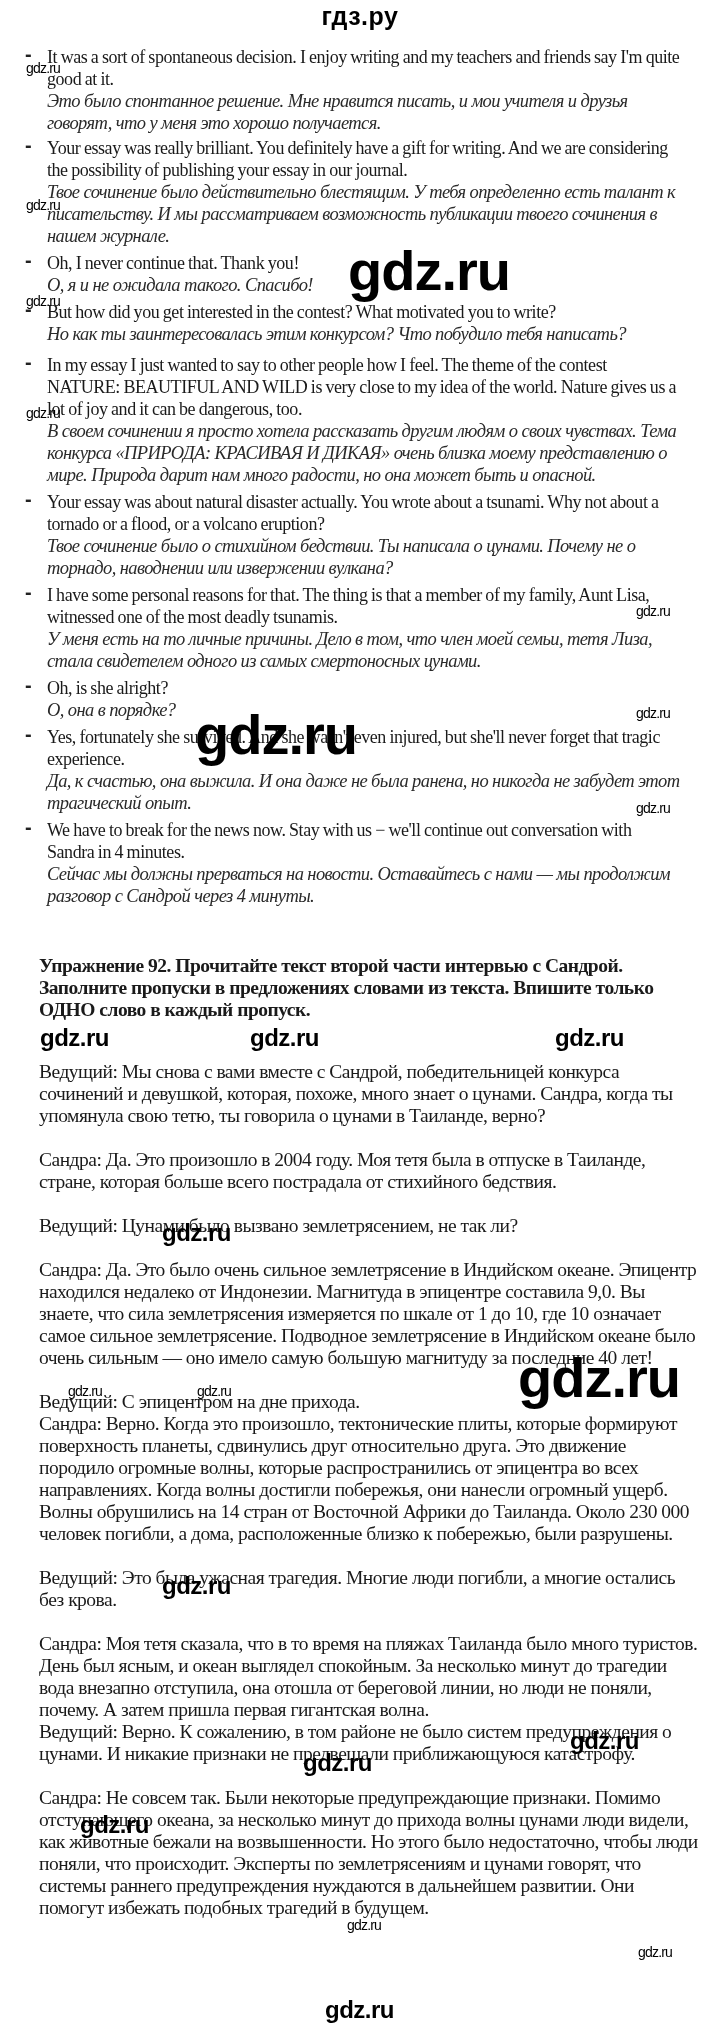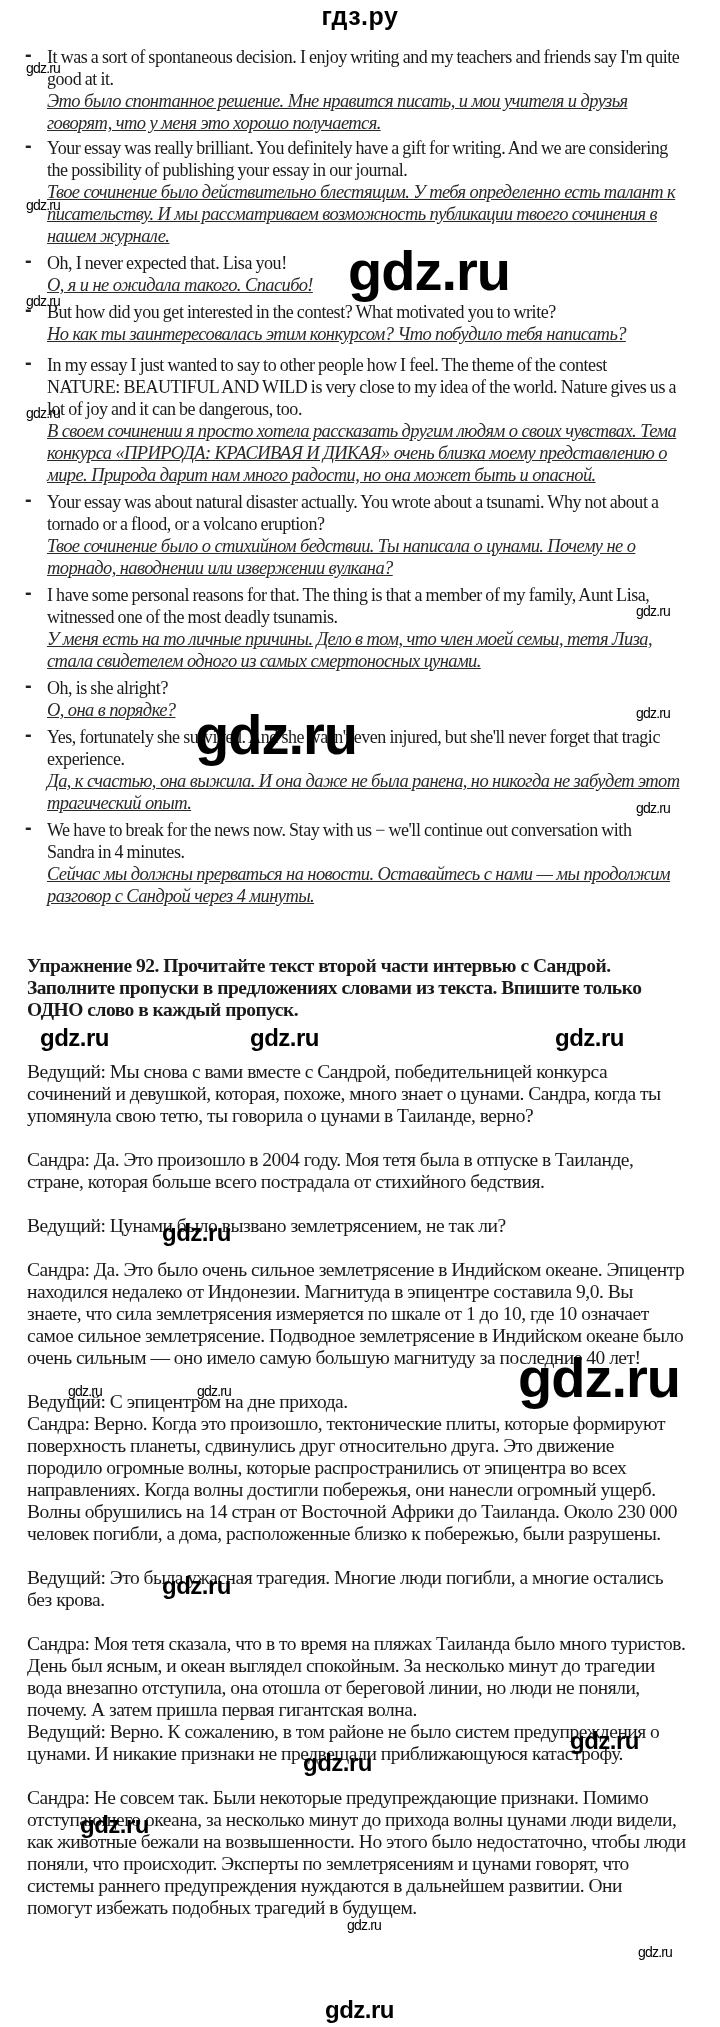--- a/index.html
+++ b/index.html
@@ -4,22 +4,22 @@
 <style>
   html, body { margin: 0; padding: 0; background: #ffffff; }
   body { width: 720px; height: 2027px; position: relative; overflow: hidden;
          font-family: "Liberation Serif", serif; color: #1a1a1a; }
   .site-title { position: absolute; top: 2px; left: 0; width: 720px; text-align: center;
                 font-family: "Liberation Sans", sans-serif; font-weight: bold; font-size: 25px; color: #000; letter-spacing: 0.5px; }
   .dialog { position: absolute; left: 0; top: 46px; width: 720px; }
   .turn { position: relative; padding-left: 47px; padding-right: 40px; margin-bottom: 5px; }
   .dash { position: absolute; left: 25px; top: -3px; font-family: "Liberation Sans", sans-serif; font-size: 20px; font-weight: bold; color:#222; }
   .en { font-size: 18px; line-height: 22px; letter-spacing: -0.45px; word-spacing: -0.5px; }
-  .ru { font-size: 18.5px; line-height: 22px; font-style: italic; letter-spacing: -0.6px; color: #2a2a2a; text-decoration: underline; }
-  .exercise { position: absolute; left: 27px; top: 955px; width: 660px; }
+  .ru { font-size: 18.5px; line-height: 22px; font-style: italic; letter-spacing: -0.6px; color: #2a2a2a; }
+  .exercise { position: absolute; left: 39px; top: 955px; width: 660px; }
   .ex-title { font-weight: bold; font-size: 19.5px; line-height: 22px; letter-spacing: -0.5px; margin: 0 0 40px 0; }
   .para { font-size: 19.5px; line-height: 22px; letter-spacing: -0.5px; margin: 0; }
   .wm { position: absolute; font-family: Liberation Sans, sans-serif; color: #000; white-space: nowrap; }
   .wm-sm { font-size: 14px; letter-spacing: -0.8px; }
   .wm-md { font-size: 24px; font-weight: bold; letter-spacing: -0.5px; }
   .wm-lg { font-size: 56px; font-weight: bold; letter-spacing: -1px; }
 </style>
 </head>
 <body>
 
@@ -31,21 +31,21 @@
     <div class="en">It was a sort of spontaneous decision. I enjoy writing and my teachers and friends say I'm quite good at it.</div>
     <div class="ru">Это было спонтанное решение. Мне нравится писать, и мои учителя и друзья говорят, что у меня это хорошо получается.</div>
   </div>
   <div class="turn">
     <span class="dash">-</span>
     <div class="en">Your essay was really brilliant. You definitely have a gift for writing. And we are considering the possibility of publishing your essay in our journal.</div>
     <div class="ru">Твое сочинение было действительно блестящим. У тебя определенно есть талант к писательству. И мы рассматриваем возможность публикации твоего сочинения в нашем журнале.</div>
   </div>
   <div class="turn">
     <span class="dash">-</span>
-    <div class="en">Oh, I never expected that. Lisa you!</div>
+    <div class="en">Oh, I never continue that. Thank you!</div>
     <div class="ru">О, я и не ожидала такого. Спасибо!</div>
   </div>
   <div class="turn" style="margin-bottom:9px">
     <span class="dash">-</span>
     <div class="en">But how did you get interested in the contest? What motivated you to write?</div>
     <div class="ru">Но как ты заинтересовалась этим конкурсом? Что побудило тебя написать?</div>
   </div>
   <div class="turn">
     <span class="dash">-</span>
     <div class="en">In my essay I just wanted to say to other people how I feel. The theme of the contest NATURE: BEAUTIFUL AND WILD is very close to my idea of the world. Nature gives us a lot of joy and it can be dangerous, too.</div>

